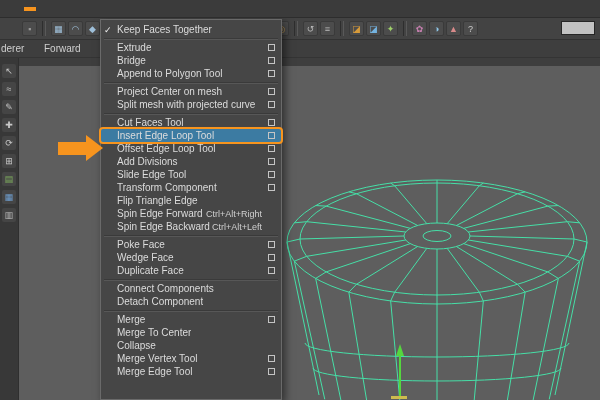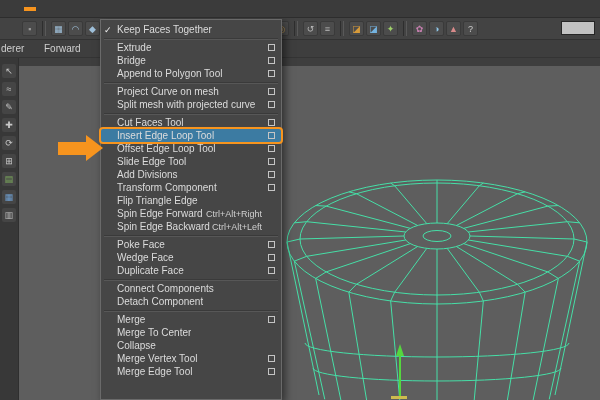--- a/index.html
+++ b/index.html
@@ -337,21 +337,21 @@
     </div>
     <div class="menu-item">
       <span class="mi-check" style="visibility: hidden;">✓</span>
       <span class="mi-label">Append to Polygon Tool</span>
       <span class="mi-shortcut"></span>
       <span class="mi-box" style="visibility: visible;"></span>
     </div>
     <div class="menu-sep"></div>
     <div class="menu-item">
       <span class="mi-check" style="visibility: hidden;">✓</span>
-      <span class="mi-label">Project Curve on mesh</span>
+      <span class="mi-label">Project Center on mesh</span>
       <span class="mi-shortcut"></span>
       <span class="mi-box" style="visibility: visible;"></span>
     </div>
     <div class="menu-item">
       <span class="mi-check" style="visibility: hidden;">✓</span>
       <span class="mi-label">Split mesh with projected curve</span>
       <span class="mi-shortcut"></span>
       <span class="mi-box" style="visibility: visible;"></span>
     </div>
     <div class="menu-sep"></div>
@@ -368,27 +368,27 @@
       <span class="mi-box" style="visibility: visible;"></span>
     </div>
     <div class="menu-item">
       <span class="mi-check" style="visibility: hidden;">✓</span>
       <span class="mi-label">Offset Edge Loop Tool</span>
       <span class="mi-shortcut"></span>
       <span class="mi-box" style="visibility: visible;"></span>
     </div>
     <div class="menu-item">
       <span class="mi-check" style="visibility: hidden;">✓</span>
+      <span class="mi-label">Add Divisions</span>
+      <span class="mi-shortcut"></span>
+      <span class="mi-box" style="visibility: visible;"></span>
+    </div>
+    <div class="menu-item">
+      <span class="mi-check" style="visibility: hidden;">✓</span>
       <span class="mi-label">Slide Edge Tool</span>
-      <span class="mi-shortcut"></span>
-      <span class="mi-box" style="visibility: visible;"></span>
-    </div>
-    <div class="menu-item">
-      <span class="mi-check" style="visibility: hidden;">✓</span>
-      <span class="mi-label">Add Divisions</span>
       <span class="mi-shortcut"></span>
       <span class="mi-box" style="visibility: visible;"></span>
     </div>
     <div class="menu-item">
       <span class="mi-check" style="visibility: hidden;">✓</span>
       <span class="mi-label">Transform Component</span>
       <span class="mi-shortcut"></span>
       <span class="mi-box" style="visibility: visible;"></span>
     </div>
     <div class="menu-item">

